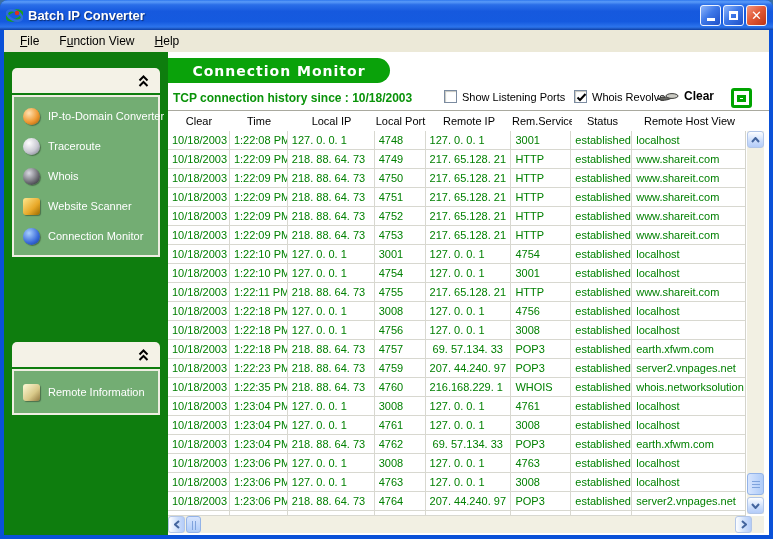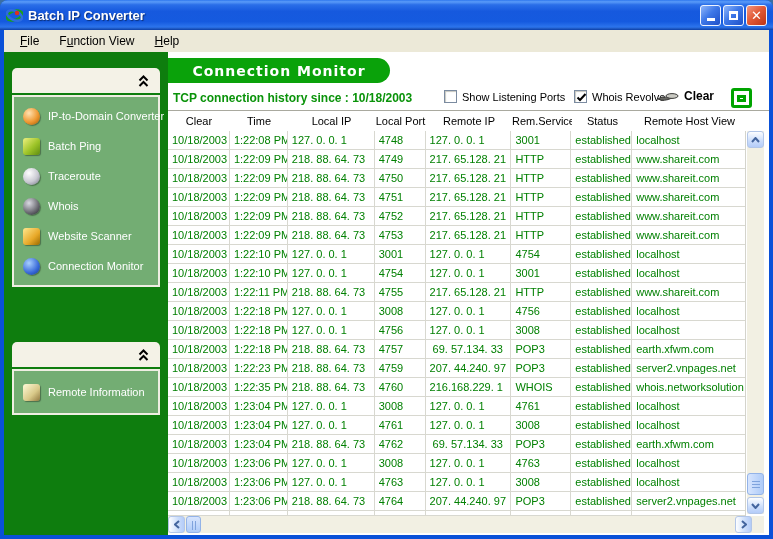--- a/index.html
+++ b/index.html
@@ -152,24 +152,20 @@
             <path d="M2.5 6.5 L6.5 2.5 L10.5 6.5" fill="none" stroke="#000" stroke-width="2"></path>
             <path d="M2.5 12 L6.5 8 L10.5 12" fill="none" stroke="#000" stroke-width="2"></path>
           </svg>
         </div>
         <div class="group-panel">
             <div class="side-item">
               <span class="side-icon globe-orange-icon"></span>
               <span class="side-label">IP-to-Domain Converter</span>
             </div>
             <div class="side-item">
-              <span class="side-icon ping-icon"></span>
-              <span class="side-label">Batch Ping</span>
-            </div>
-            <div class="side-item">
               <span class="side-icon traceroute-icon"></span>
               <span class="side-label">Traceroute</span>
             </div>
             <div class="side-item">
               <span class="side-icon whois-icon"></span>
               <span class="side-label">Whois</span>
             </div>
             <div class="side-item">
               <span class="side-icon scanner-icon"></span>
               <span class="side-label">Website Scanner</span>

